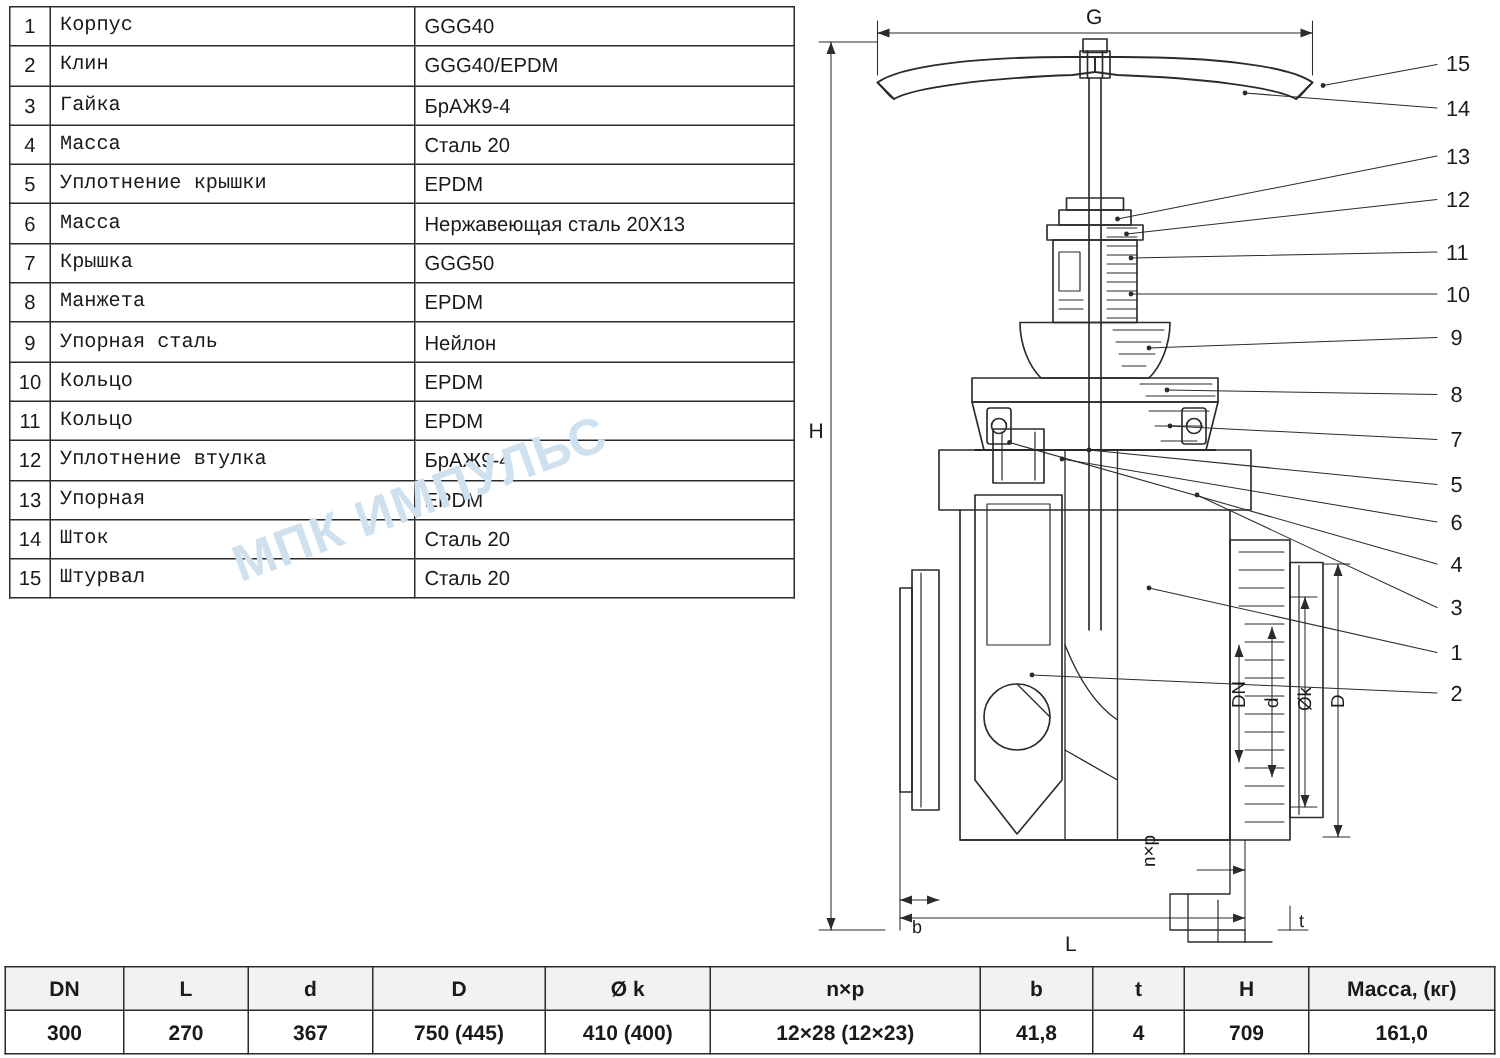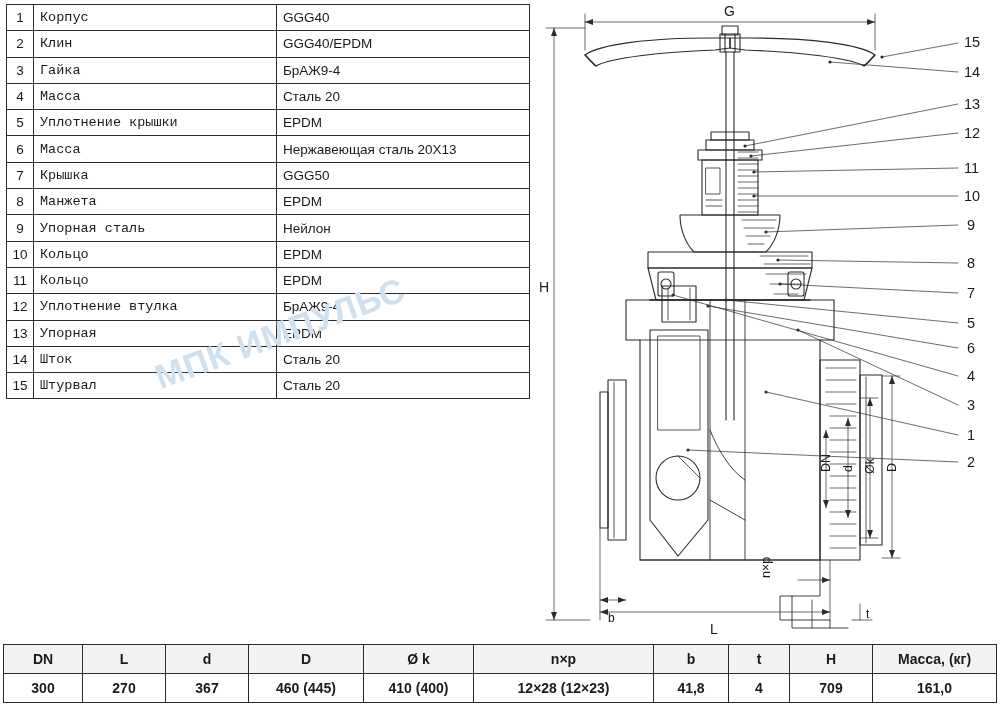--- a/index.html
+++ b/index.html
@@ -439,21 +439,21 @@
       <td style="width:56px">t</td>
       <td style="width:78px">H</td>
       <td>Масса, (кг)</td>
     </tr>
   </thead>
   <tbody>
     <tr>
       <td>300</td>
       <td>270</td>
       <td>367</td>
-      <td>460 (445)</td>
+      <td>750 (445)</td>
       <td>410 (400)</td>
       <td>12×28 (12×23)</td>
       <td>41,8</td>
       <td>4</td>
       <td>709</td>
       <td>161,0</td>
     </tr>
   </tbody>
 </table>
 

